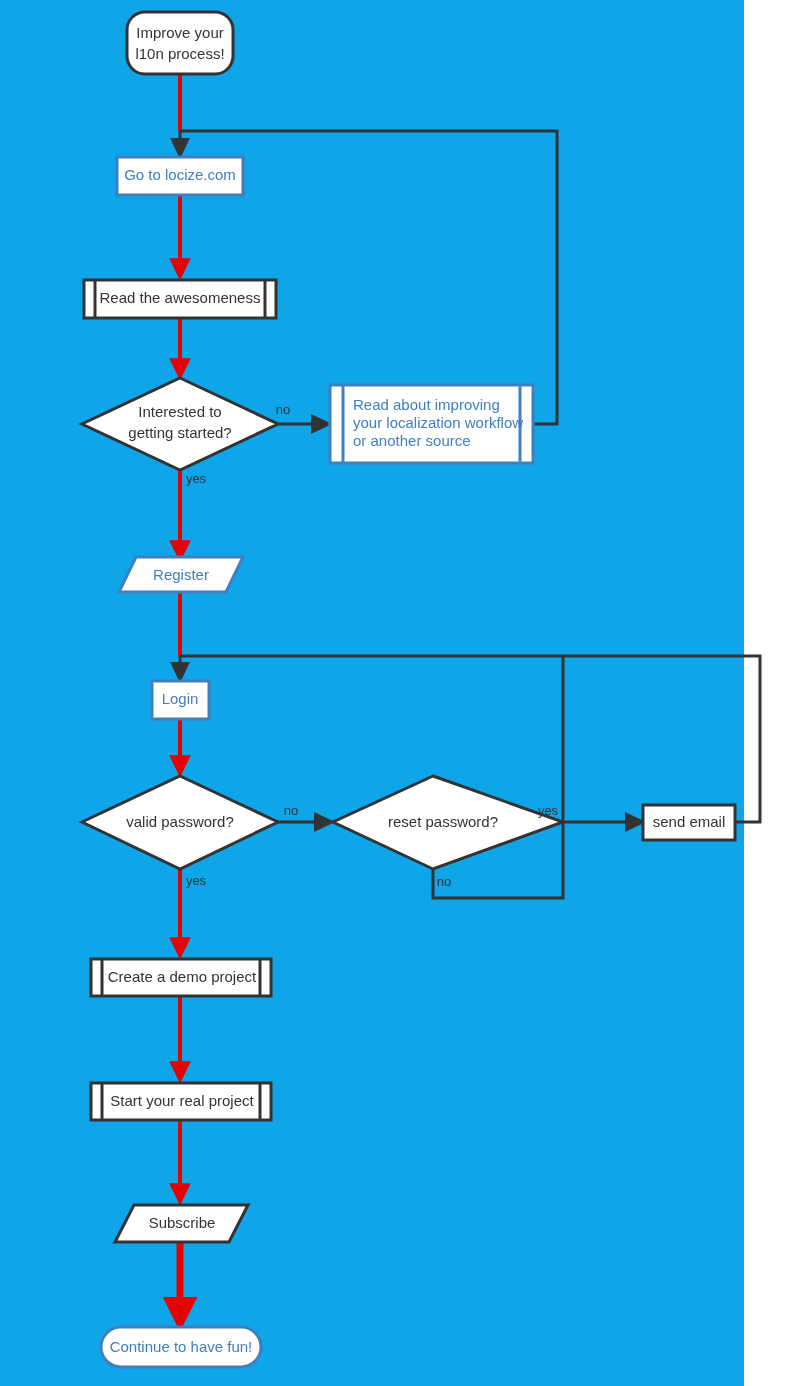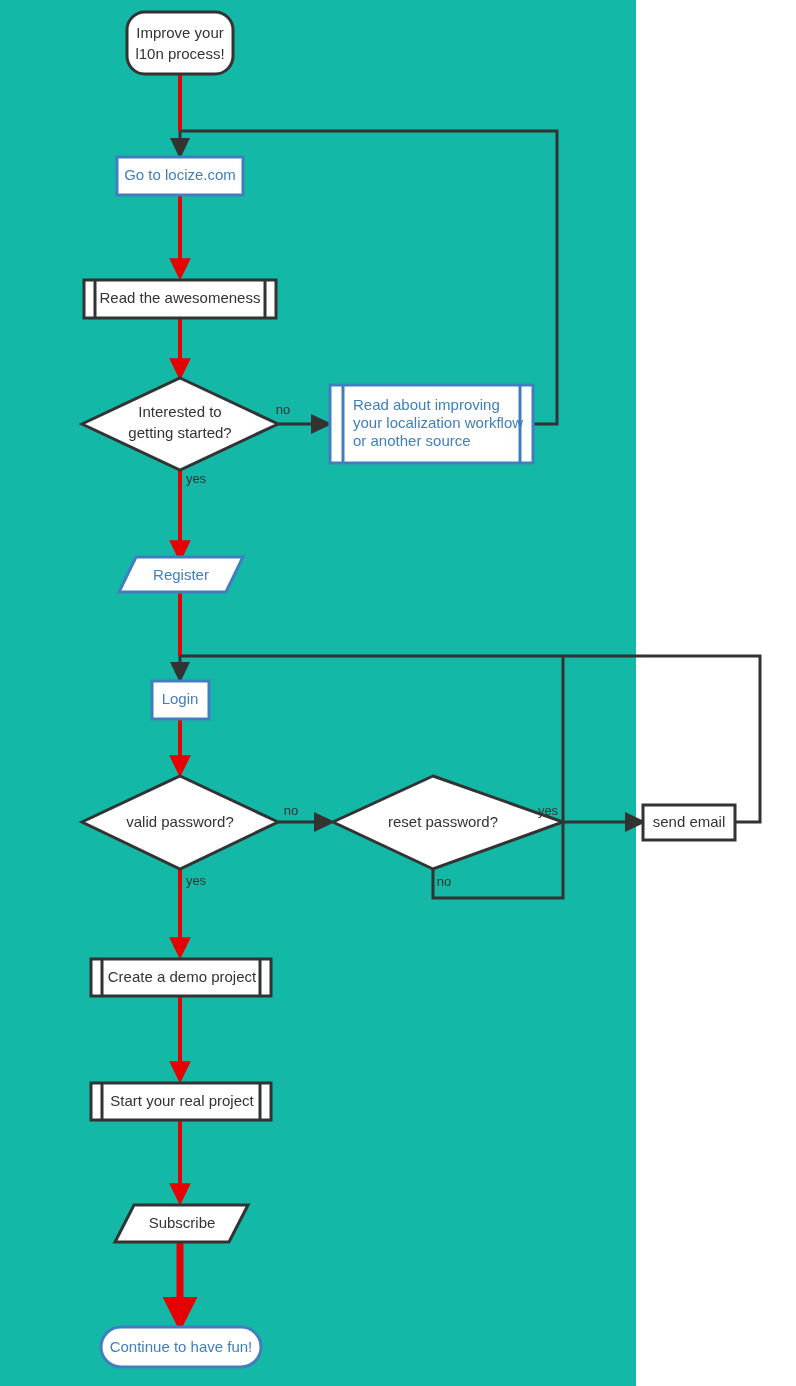--- a/index.html
+++ b/index.html
@@ -8,23 +8,23 @@
     background: #ffffff;
   }
   body {
     width: 796px;
     height: 1386px;
     font-family: "Liberation Sans", sans-serif;
     overflow: hidden;
   }
   #flowchart-root {
     position: relative;
-    width: 636px;
+    width: 744px;
     height: 1386px;
-    background: #14b8a6;
+    background: #0ea5e9;
   }
   svg#flow {
     display: block;
     width: 796px;
     height: 1386px;
   }
   .node-shape-dark {
     fill: #ffffff;
     stroke: #333333;
     stroke-width: 3;

